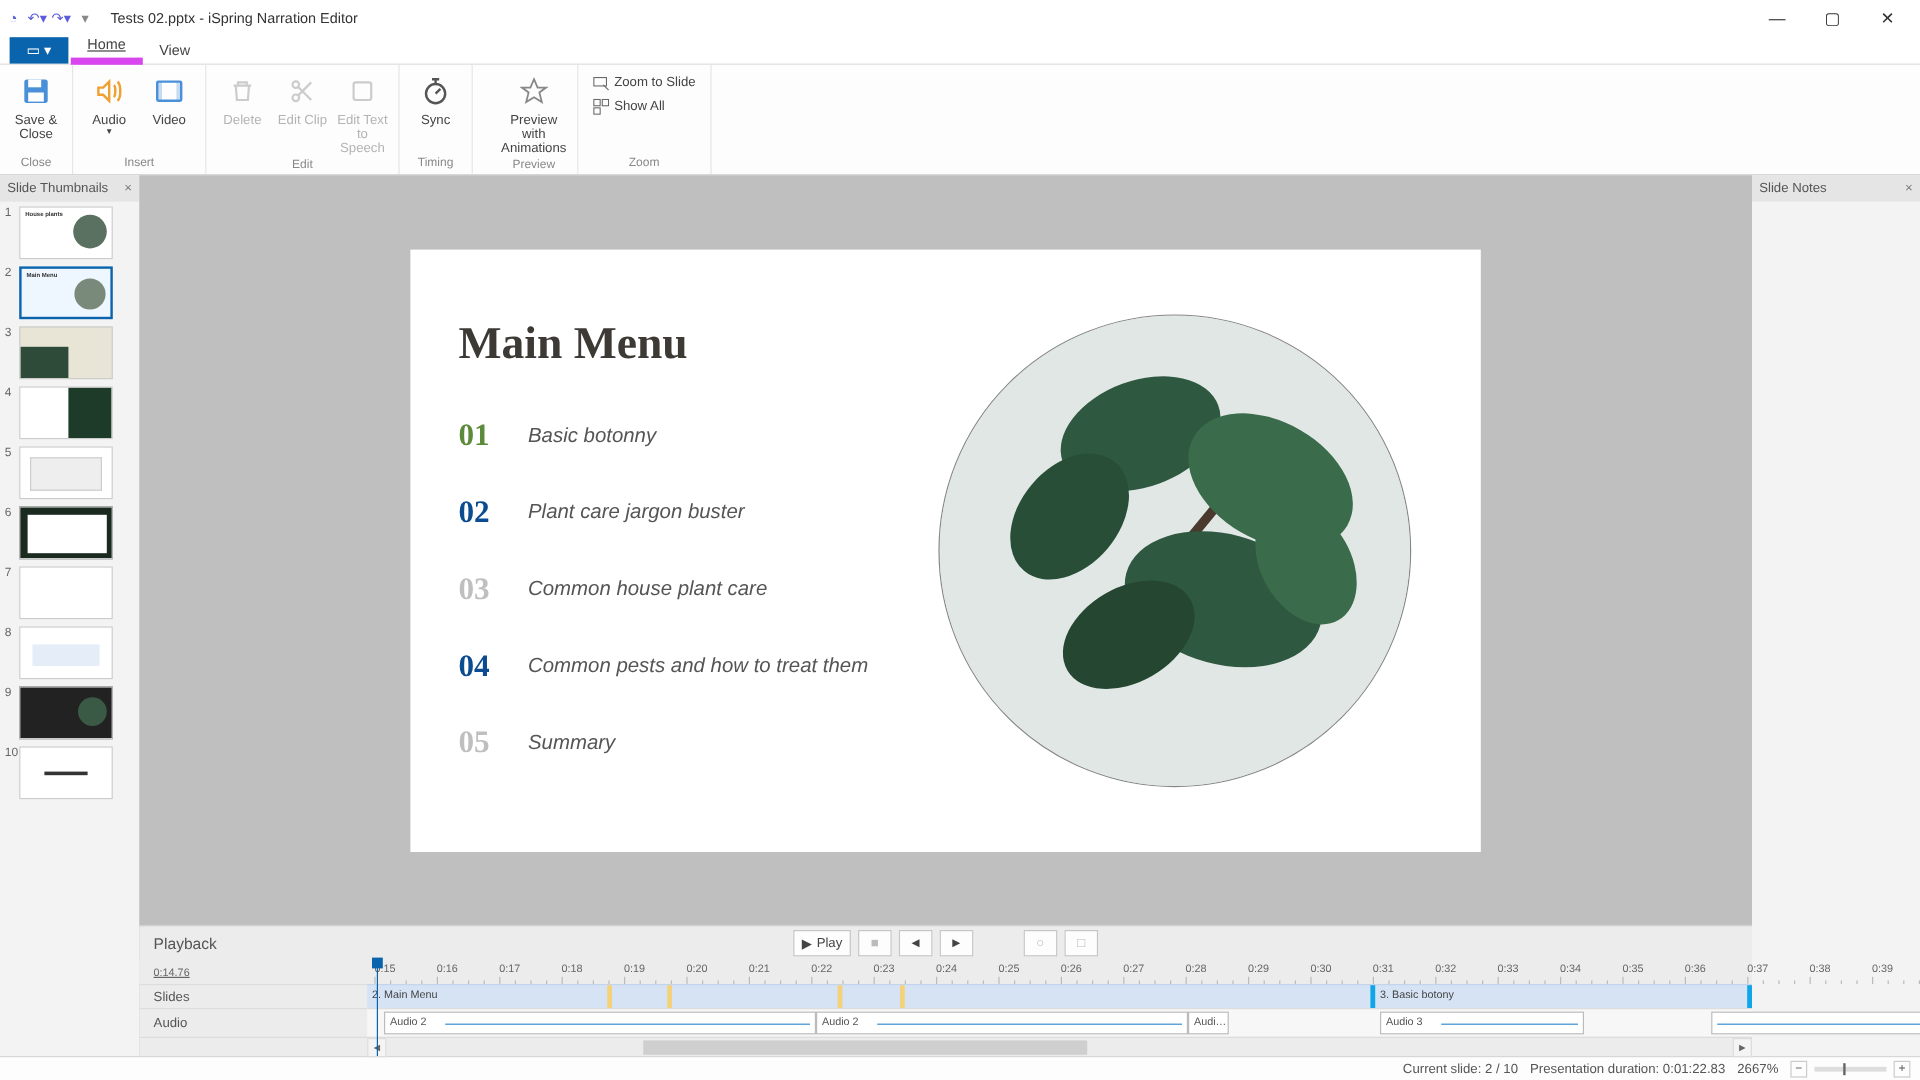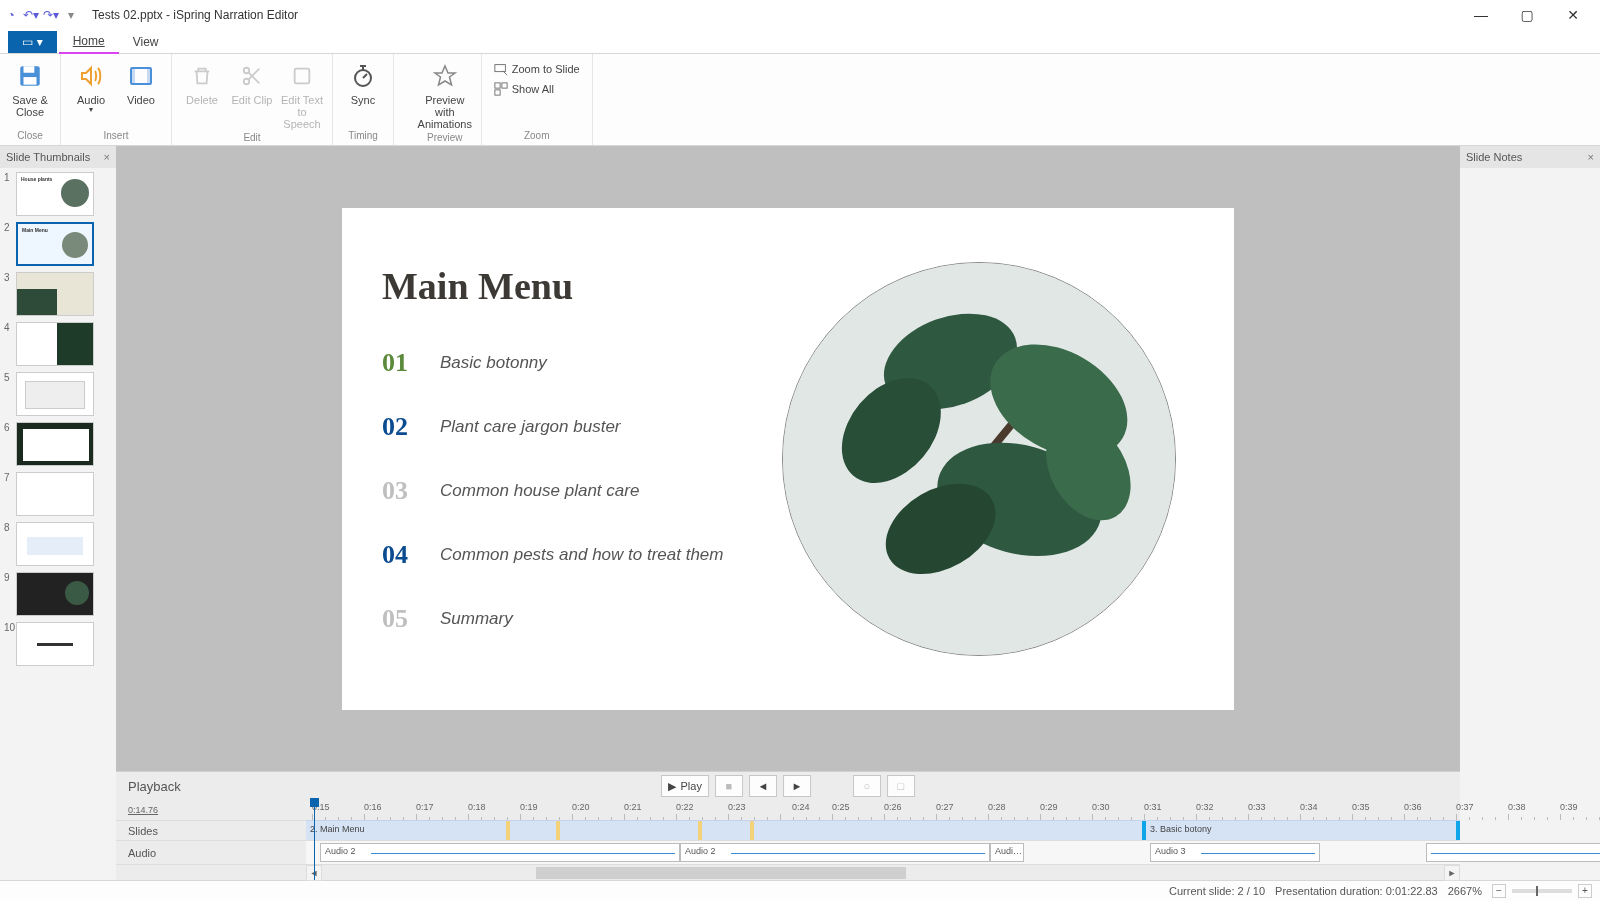--- a/index.html
+++ b/index.html
@@ -9,21 +9,21 @@
   .titlebar { height: 30px; display: flex; align-items: center; padding: 0 4px; font-size: 12px; color: #333; }
   .qab { display: flex; gap: 6px; align-items: center; margin-right: 14px; }
   .qab-icon { width: 14px; height: 14px; display: inline-flex; align-items: center; justify-content: center; color: #5b5bdc; }
   .winctrls { margin-left: auto; display: flex; }
   .winbtn { width: 46px; height: 30px; display: flex; align-items: center; justify-content: center; color: #333; cursor: pointer; font-size: 14px; }
   
   
   .tabstrip { height: 24px; display: flex; align-items: flex-end; border-bottom: 1px solid #d7d7d7; padding-left: 8px; font-size: 12px; }
   .filetab { background: #0a64ad; color: #fff; padding: 4px 14px; display: flex; align-items: center; gap: 4px; margin-right: 2px; }
   .tab { padding: 4px 14px; color: #444; cursor: pointer; }
-  .tab.active { border-bottom: 2px solid #d946ef; margin-bottom:-1px;text-decoration:underline; }
+  .tab.active { border-bottom: 6px solid #d946ef; margin-bottom:-1px;text-decoration:underline; }
 
   
   .ribbon { height: 92px; display: flex; border-bottom: 1px solid #d7d7d7; background: #fdfdfd; font-size: 11px; }
   .ribgroup { display: flex; flex-direction: column; align-items: center; padding: 4px 6px 2px; border-right: 1px solid #e6e6e6; }
   .ribbtns { display: flex; flex: 1; gap: 2px; }
   .ribbtn { width: 48px; display: flex; flex-direction: column; align-items: center; text-align: center; color: #444; cursor: pointer; padding: 2px 2px; line-height: 1.1; }
   .ribbtn.disabled { color: #b4b4b4; }
   .ribicon { width: 28px; height: 28px; margin: 2px auto 4px; display: flex; align-items: center; justify-content: center; }
   .riblabel { font-size: 10px; color: #888; margin-top: auto; text-align: center; width: 100%; padding-bottom: 2px; }
   .ribsmall { display: flex; flex-direction: column; gap: 2px; padding: 2px 4px; }
@@ -423,21 +423,21 @@
               <span class="rt" style="left: 370px;">0:22</span>
               <span class="rl" style="left: 370px;"></span>
               <span class="rl" style="left: 383px; top: 17px;"></span>
               <span class="rl" style="left: 396px; top: 17px;"></span>
               <span class="rl" style="left: 409px; top: 17px;"></span>
               <span class="rt" style="left: 422px;">0:23</span>
               <span class="rl" style="left: 422px;"></span>
               <span class="rl" style="left: 435px; top: 17px;"></span>
               <span class="rl" style="left: 448px; top: 17px;"></span>
               <span class="rl" style="left: 461px; top: 17px;"></span>
-              <span class="rt" style="left: 486px;">0:24</span>
+              <span class="rt" style="left: 474px;">0:24</span>
               <span class="rl" style="left: 474px;"></span>
               <span class="rl" style="left: 487px; top: 17px;"></span>
               <span class="rl" style="left: 500px; top: 17px;"></span>
               <span class="rl" style="left: 513px; top: 17px;"></span>
               <span class="rt" style="left: 526px;">0:25</span>
               <span class="rl" style="left: 526px;"></span>
               <span class="rl" style="left: 539px; top: 17px;"></span>
               <span class="rl" style="left: 552px; top: 17px;"></span>
               <span class="rl" style="left: 565px; top: 17px;"></span>
               <span class="rt" style="left: 578px;">0:26</span>

